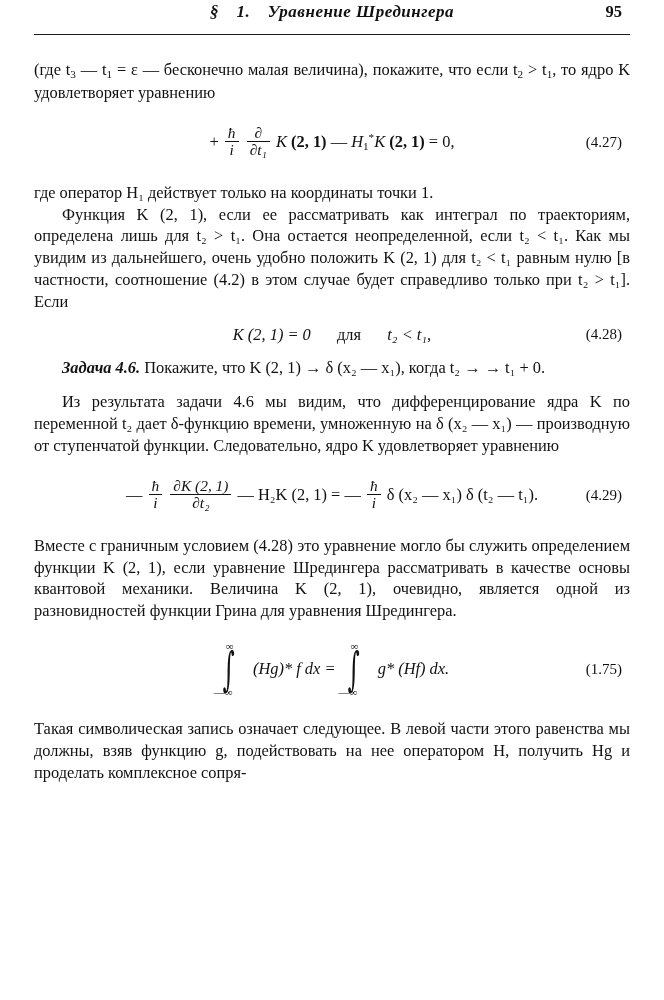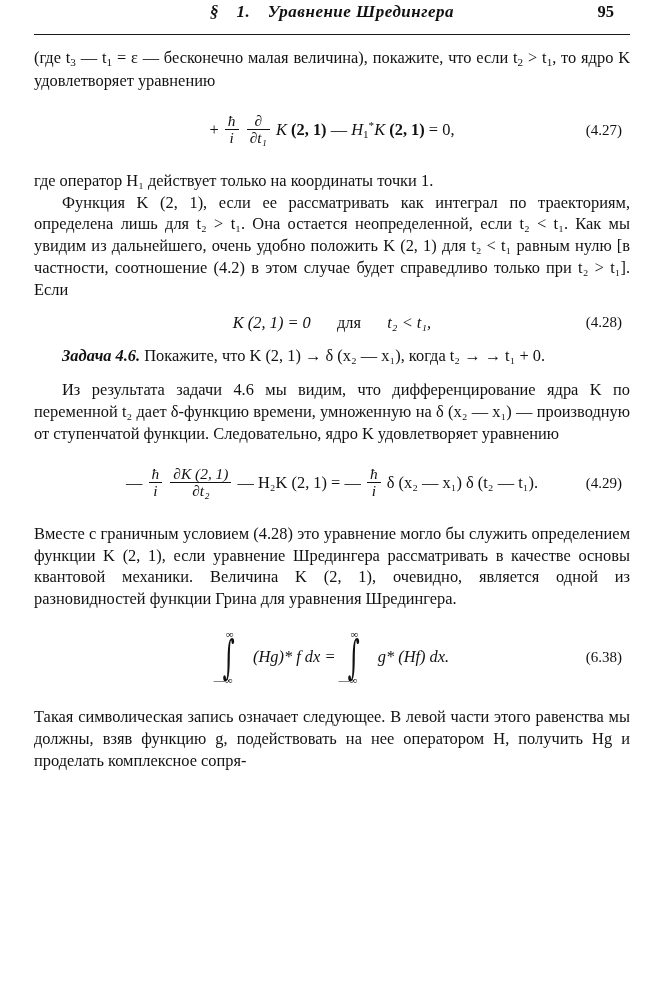--- a/index.html
+++ b/index.html
@@ -33,28 +33,28 @@
     font-weight: bold;
     font-style: italic;
     letter-spacing: 0.5px;
     padding-top: 2px;
   }
   .header-title .sec {
     font-style: italic;
   }
   .page-num {
     position: absolute;
-    right: 16px;
+    right: 8px;
     top: 2px;
     font-size: 16.5px;
     font-weight: bold;
     font-style: normal;
   }
   .body {
-    margin: 12px 34px 0 34px;
+    margin: 24px 34px 0 34px;
     font-size: 16.4px;
     line-height: 1.33;
     text-align: justify;
   }
   p {
     margin: 0 0 0 0;
     text-indent: 0;
   }
   p.ind {
     text-indent: 28px;
@@ -238,19 +238,19 @@
           <span class="lo">—∞</span>
         </span>
         <span class="it">(Hg)* f dx =</span>
         <span class="intg">
           <span class="up">∞</span>
           <span class="sym">∫</span>
           <span class="lo">—∞</span>
         </span>
         <span class="it">g* (Hf) dx.</span>
       </span>
-      <span class="eq-num">(6.38)</span>
+      <span class="eq-num">(1.75)</span>
     </div>
 
     <p>Такая символическая запись означает следующее. В левой части этого равенства мы должны, взяв функцию g, подействовать на нее оператором H, получить Hg и проделать комплексное сопря-</p>
 
   </div>
 </div>
 
 </body></html>

